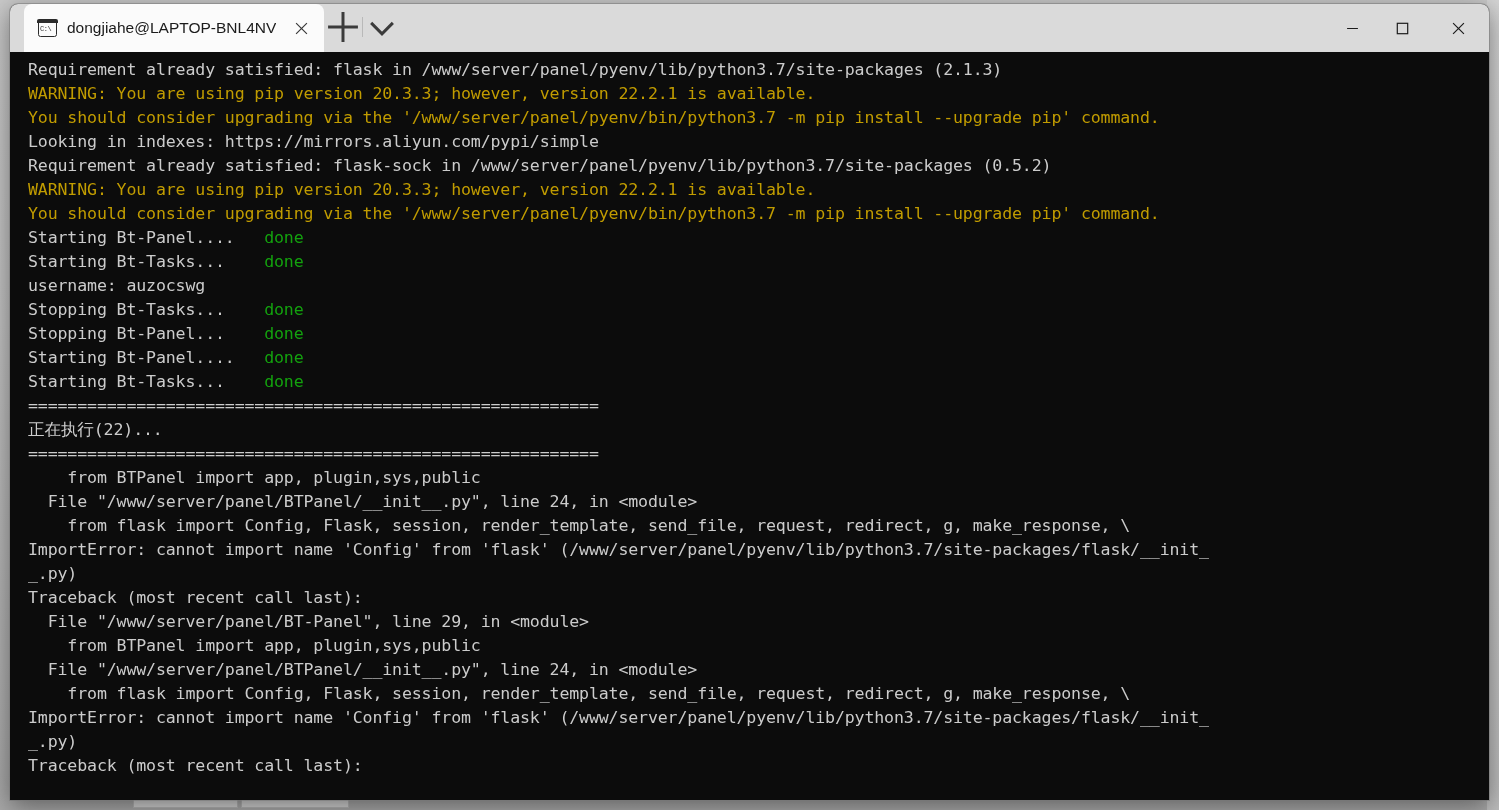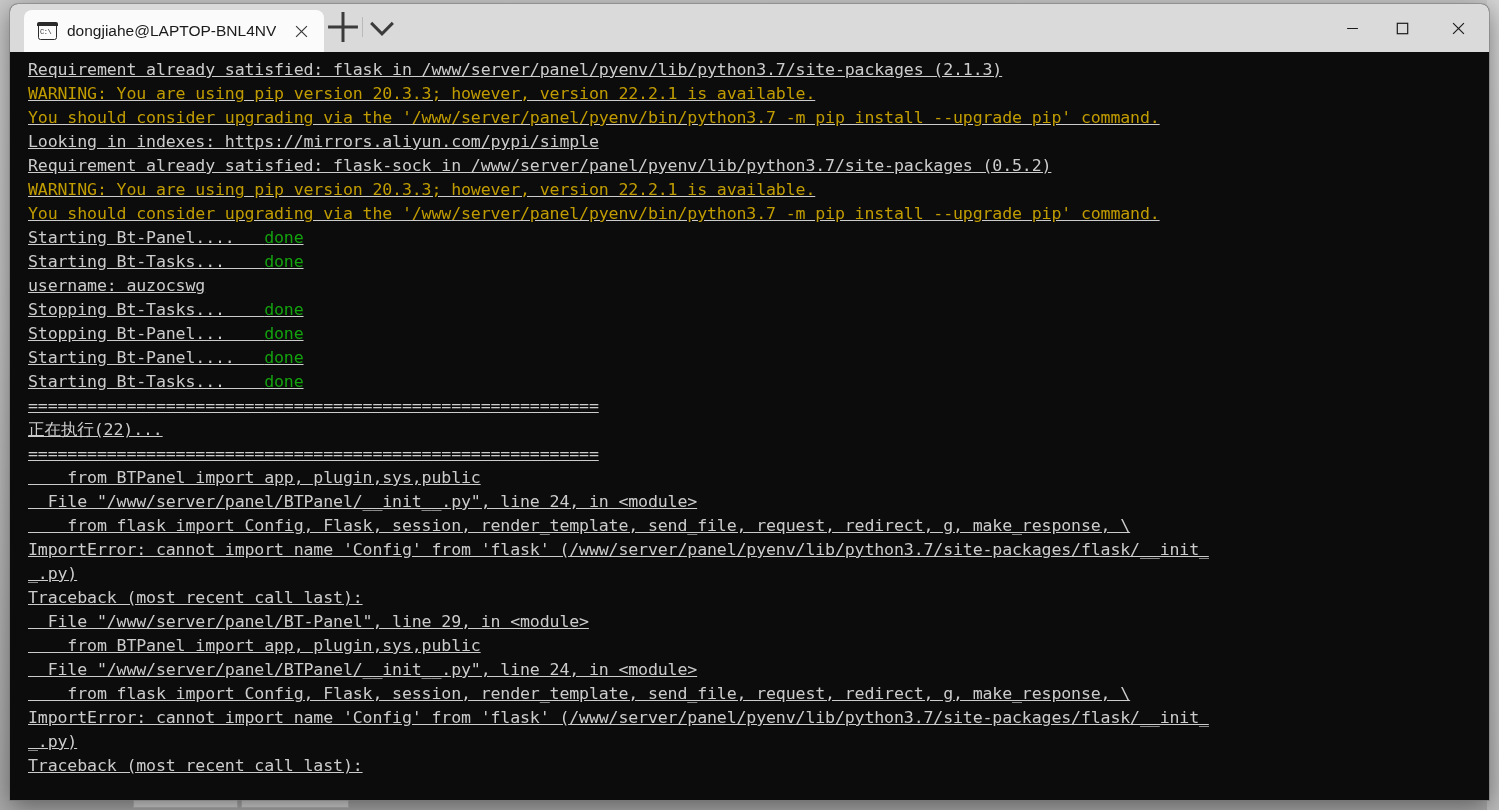--- a/index.html
+++ b/index.html
@@ -41,21 +41,21 @@
   #titlebar {
     height:48px; flex:0 0 48px;
     background:#dadada;
     display:flex; align-items:flex-end;
     position:relative;
   }
   #tabstrip { display:flex; align-items:flex-end; height:48px; padding-left:14px; }
 
   .tab {
     display:flex; align-items:center; gap:10px;
-    height:42px; padding:0 8px 0 14px;
+    height:48px; padding:0 8px 0 14px;
     background:#fbfbfb;
     border-radius:8px 8px 0 0;
     min-width:290px;
     position:relative;
   }
   .tab-icon {
     width:19px; height:17px; flex:0 0 19px;
     border:1.6px solid #2b2b2b; border-radius:2.5px;
     position:relative; background:#fbfbfb;
   }
@@ -105,21 +105,20 @@
     padding:6px 0 0 18px;
     overflow:hidden;
   }
   #console {
     font-family:"DejaVu Sans Mono", "Liberation Mono", monospace;
     font-size:16.6px;
     line-height:24px;
     letter-spacing:-0.15px;
     white-space:pre;
     color:#cccccc;
-    text-decoration:underline;
   }
   .ln { height:24px; }
 </style>
 </head>
 <body>
 
 <div id="desktop">
   <div id="bg-strip-top"></div>
   <div class="bg-chip" id="bg-chip-1"></div>
   <div class="bg-chip" id="bg-chip-2"></div>

